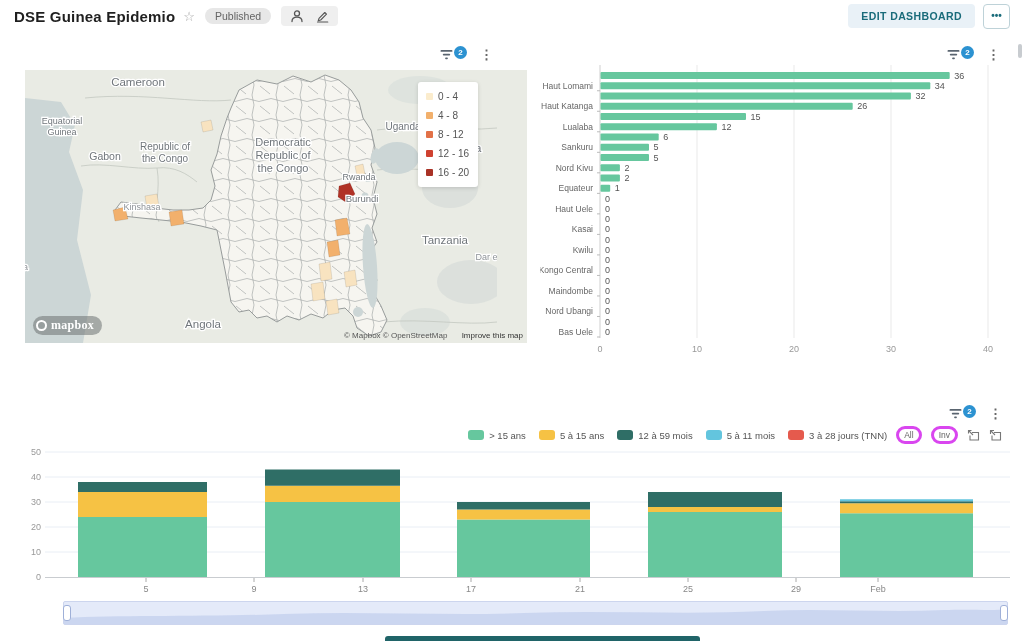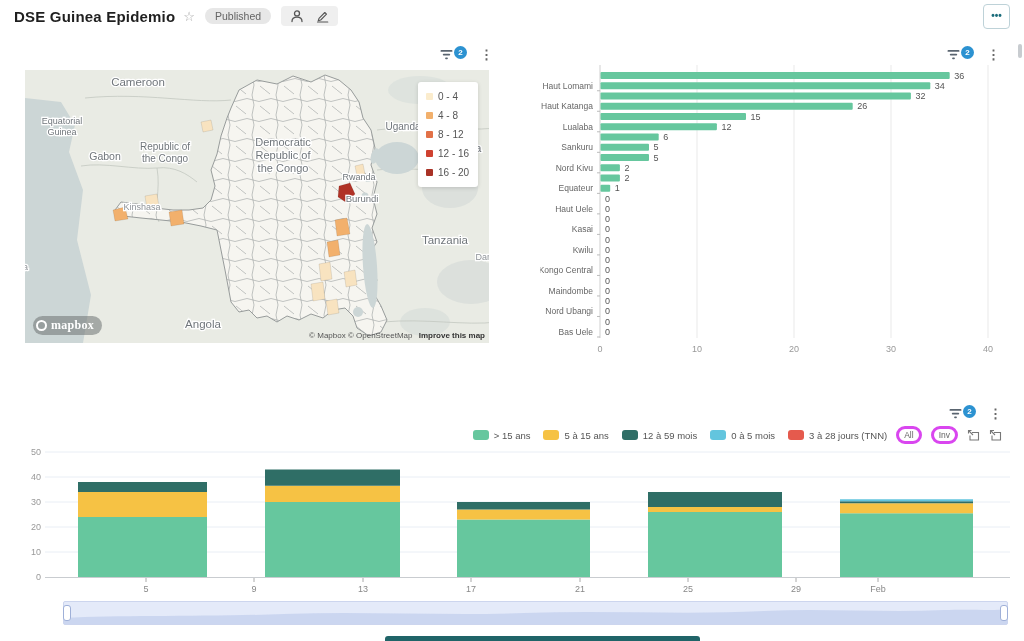--- a/index.html
+++ b/index.html
@@ -20,32 +20,32 @@
   
   .card { position:absolute; }
   .card-tools { position:absolute; display:flex; align-items:center; gap:13px; z-index:6; }
   .funnel-wrap { display:inline-flex; align-items:flex-start; cursor:pointer; }
   .badge { display:inline-flex; align-items:center; justify-content:center; width:13px; height:13px; border-radius:50%; background:#2c92d1; color:#fff; font-size:8px; font-weight:bold; margin-left:1px; margin-top:-3px; }
   .kebab { color:#666; font-size:13px; font-weight:bold; cursor:pointer; line-height:1; }
 
   
   #map-card { left:25px; top:45px; width:472px; height:300px; }
   #map-card .card-tools { top:3px; right:4px; }
-  .map-box { position:absolute; top:25px; left:0; width:464px; height:273px; overflow:hidden; background:#e9ebe4; }
+  .map-box { position:absolute; top:25px; left:0; width:502px; height:273px; overflow:hidden; background:#e9ebe4; }
   .map-box svg text { font-family:"Liberation Sans",sans-serif; }
   .map-legend { position:absolute; top:12px; left:393px; width:60px; background:#fff; border-radius:3px; box-shadow:0 1px 4px rgba(0,0,0,.15); padding:9px 8px; z-index:5; }
   .map-legend .row { display:flex; align-items:center; gap:5px; margin-bottom:8px; }
   .map-legend .row:last-child { margin-bottom:0; }
   .map-legend .sw { width:7px; height:7px; border-radius:1px; flex:none; }
   .map-legend .lb { font-size:10px; color:#555; white-space:nowrap; }
   .mapbox-logo { position:absolute; left:8px; bottom:8px; display:flex; align-items:center; gap:4px; background:rgba(110,115,115,.55); border-radius:10px; padding:2px 8px 2px 3px; z-index:5; cursor:pointer; }
   .mapbox-logo .oc { width:11px; height:11px; border:2px solid #fff; border-radius:50%; }
   .mapbox-logo .wt { color:#fff; font-size:12px; font-weight:bold; letter-spacing:.3px;font-family:Liberation Serif, serif; }
   .map-attr { position:absolute; right:4px; bottom:3px; font-size:8px; color:#555; z-index:5; }
-  .map-attr a { color:#333; font-weight:bold; text-decoration:none; margin-left:4px; cursor:pointer; }
+  .map-attr a { color:#333; font-weight:normal; text-decoration:none; margin-left:12px; cursor:pointer; }
 
   
   #hbar-card { left:540px; top:45px; width:470px; height:315px; }
   #hbar-card .card-tools { top:3px; right:10px; }
   #hbar-svg text, #stack-svg text { font-family:"Liberation Sans",sans-serif; }
 
   
   #stack-card { left:25px; top:405px; width:985px; height:195px; }
   #stack-card .card-tools { top:2px; right:8px; }
   .legend-row { position:absolute; top:21px; right:8px; display:flex; align-items:center; gap:9px; z-index:5; }
@@ -82,20 +82,21 @@
           </svg>
         </span>
       <span>
           <svg width="13" height="13" viewBox="0 0 13 13">
             <path d="M2.2 10.8 L3 8.3 L8.8 2.5 L10.5 4.2 L4.7 10 Z" fill="none" stroke="#555" stroke-width="1.1" stroke-linejoin="round"></path>
             <path d="M1.5 12 L11.8 12" stroke="#555" stroke-width="1.1" stroke-linecap="round"></path>
           </svg>
         </span>
     </span>
     <span class="spacer"></span>
+    <button class="edit-btn">EDIT DASHBOARD</button>
     <button class="more-btn">•••</button>
   </div>
 
   <div class="card" id="map-card">
     <div class="card-tools">
       <span class="funnel-wrap">
         <svg width="13" height="12" viewBox="0 0 13 12">
             <rect x="0.5" y="1" width="12" height="1.8" rx="0.9" fill="#5a6570"></rect>
             <rect x="2.8" y="4.7" width="7.4" height="1.8" rx="0.9" fill="#5a6570"></rect>
             <rect x="5.1" y="8.4" width="2.8" height="1.8" rx="0.9" fill="#5a6570"></rect>
@@ -311,21 +312,21 @@
           <span class="lg-item">
             <span class="lg-sw" style="background: rgb(246, 194, 68);"></span>
             <span class="lg-lb">5 à 15 ans</span>
           </span>
           <span class="lg-item">
             <span class="lg-sw" style="background: rgb(47, 110, 102);"></span>
             <span class="lg-lb">12 à 59 mois</span>
           </span>
           <span class="lg-item">
             <span class="lg-sw" style="background: rgb(99, 197, 222);"></span>
-            <span class="lg-lb">0 à 5 mois</span>
+            <span class="lg-lb">5 à 11 mois</span>
           </span>
           <span class="lg-item">
             <span class="lg-sw" style="background: rgb(229, 90, 77);"></span>
             <span class="lg-lb">3 à 28 jours (TNN)</span>
           </span>
         </span>
       <span class="mini-pill">All</span>
       <span class="mini-pill">Inv</span>
       <span class="tb-icon">
           <svg width="13" height="13" viewBox="0 0 13 13" fill="none" stroke="#777" stroke-width="1.1">

